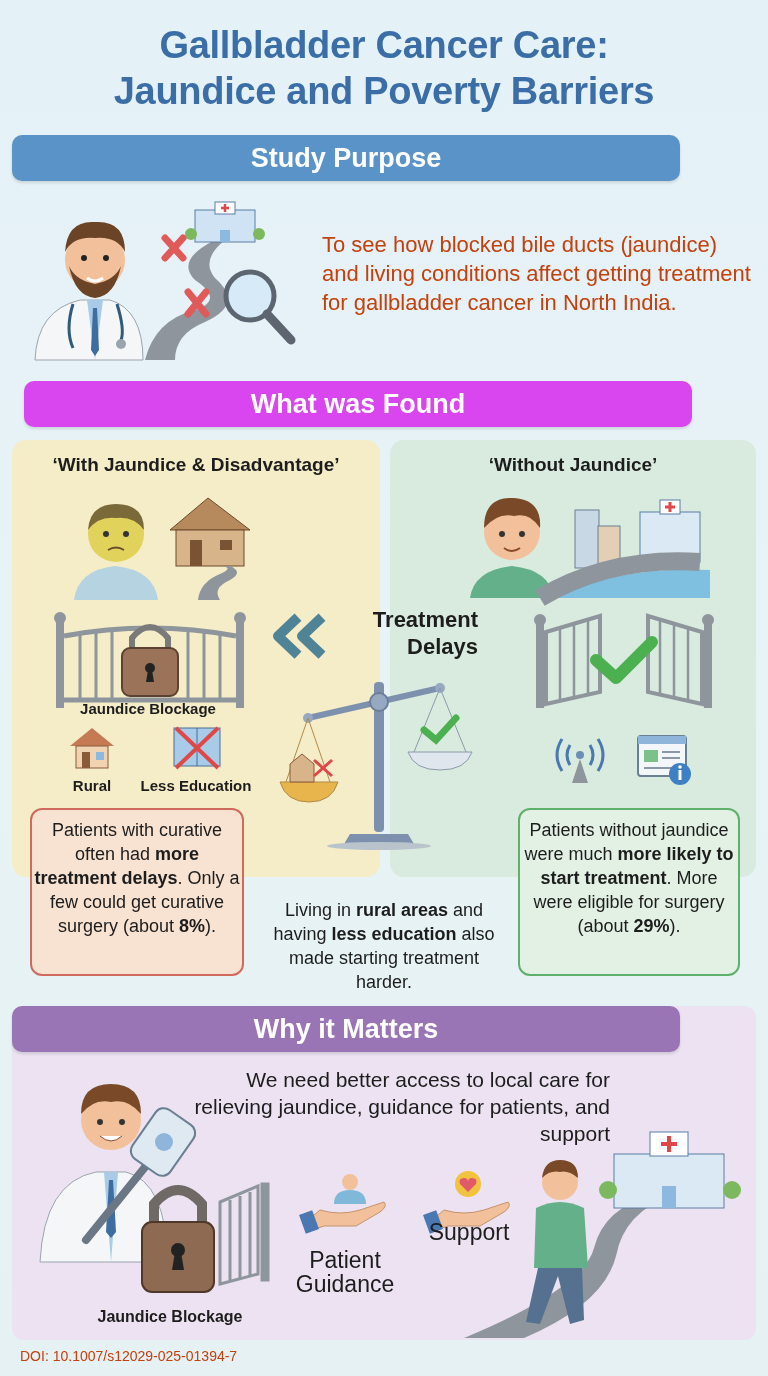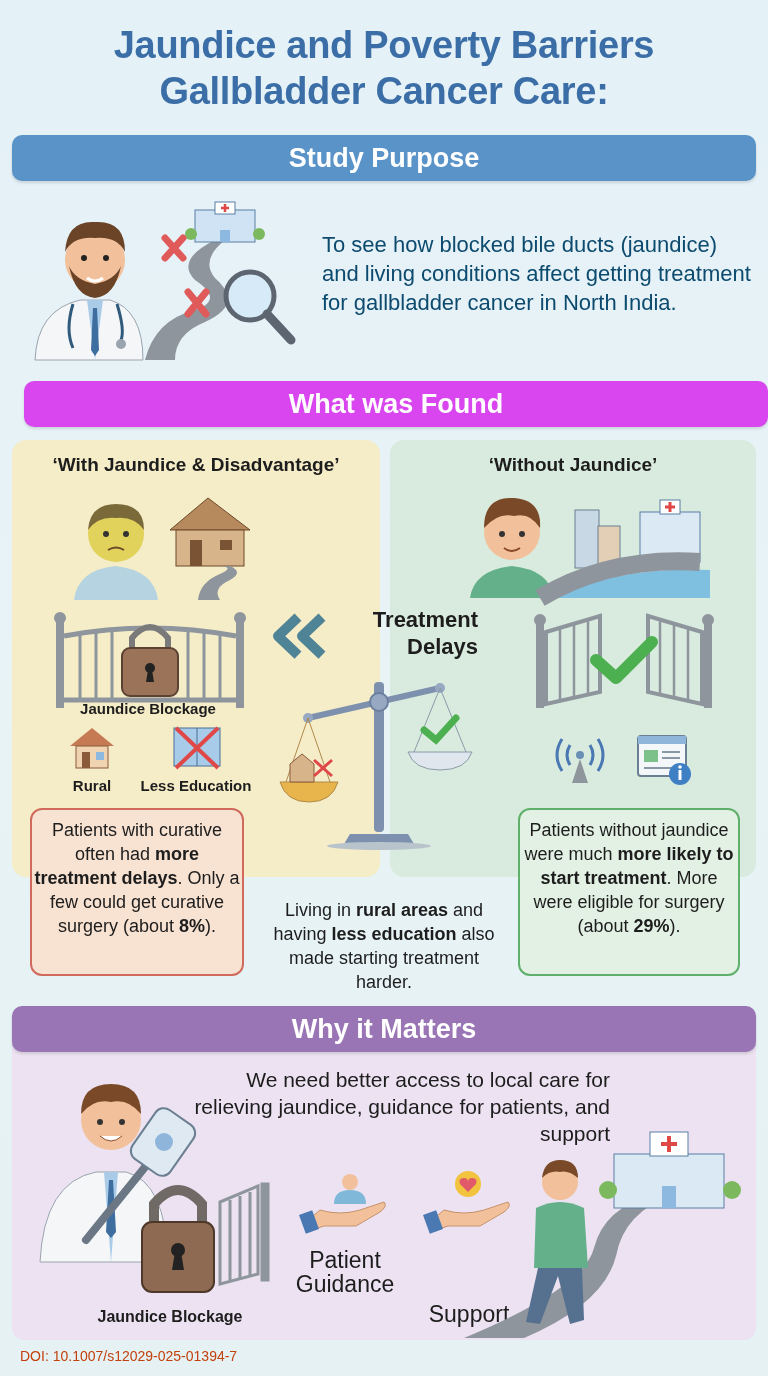--- a/index.html
+++ b/index.html
@@ -8,33 +8,33 @@
     background: linear-gradient(180deg, #e4f1f7 0%, #e8f3f6 50%, #e6f1f4 100%);
     font-family: "Liberation Sans", sans-serif;
     color: #1d1d1d; position: relative;
   }
   .title {
     position: absolute; left: 0; top: 22px; width: 768px; text-align: center;
     color: #3b6ea6; font-weight: bold; font-size: 38px; line-height: 46px;
     letter-spacing: -0.3px;
   }
   .band {
-    position: absolute; left: 12px; width: 744px; height: 46px; border-radius: 10px;
+    position: absolute; left: 12px; width: 668px; height: 46px; border-radius: 10px;
     color: #fff; font-weight: bold; font-size: 27px; text-align: center; line-height: 46px;
     box-shadow: 0 2px 3px rgba(0,0,0,0.12);
   }
   .band.blue { top: 135px; background: #5a93c8; }
   .band.green { top: 381px; background: #d946ef; margin-left: 12px; }
   .band.purple { top: 1006px; background: #9a75b5; }
 
   
   .purpose-art { position: absolute; left: 25px; top: 200px; width: 280px; height: 165px; }
   .purpose-text {
     position: absolute; left: 322px; top: 230px; width: 430px;
-    font-size: 22px; line-height: 29px; color: #0c4a6e;
+    font-size: 22px; line-height: 29px; color: #c2410c;
   }
 
   
   .panel { position: absolute; top: 440px; height: 437px; border-radius: 14px; }
   .panel.left { left: 12px; width: 368px; background: #f5ecc8; }
   .panel.right { left: 390px; width: 366px; background: #d9ebde; }
   .panel-title {
     position: absolute; top: 14px; left: 0; width: 100%; text-align: center;
     font-weight: bold; font-size: 19px;
   }
@@ -64,22 +64,22 @@
     font-size: 21px; line-height: 27px;
   }
   .why-label { position: absolute; font-size: 23px; line-height: 24px; text-align: center; }
   .doi { position: absolute; left: 20px; top: 1348px; font-size: 14px; color: #c2410c; }
   svg { position: absolute; overflow: visible; }
 </style>
 </head>
 <body>
 
 <div class="title">
+  <div>Gallbladder Cancer Care:</div>
   <div>Jaundice and Poverty Barriers</div>
-  <div>Gallbladder Cancer Care:</div>
 </div>
 
 <div class="band blue">Study Purpose</div>
 
 <svg class="purpose-art" width="280" height="165" viewBox="0 0 280 165" style="left:25px;top:200px;">
 
   <g>
     <path d="M10 160 Q12 110 55 100 L85 100 Q118 110 118 160 Z" fill="#f4f6f8" stroke="#9aa4ae"></path>
     <path d="M62 100 L70 160 L78 100 Z" fill="#a9cbe8"></path>
     <path d="M68 108 L72 108 L74 150 L70 156 L66 150 Z" fill="#3d6e9f"></path>
@@ -305,21 +305,21 @@
   <div>Patient</div>
   <div>Guidance</div>
 </div>
 
 <svg width="90" height="66" style="left:424px;top:1170px;">
   <circle cx="44" cy="14" r="13" fill="#f2c33e"></circle>
   <path d="M44 22 L36 14 Q34 8 40 8 Q44 8 44 12 Q44 8 48 8 Q54 8 52 14 Z" fill="#e05a6a"></path>
   <path d="M8 50 L20 40 Q40 46 60 40 L84 32 Q88 36 80 42 L56 56 H24 L12 60 Z" fill="#f2c19c" stroke="#c6926c"></path>
   <rect x="2" y="42" width="14" height="20" transform="rotate(-20 9 52)" fill="#4a78b2"></rect>
 </svg>
-<div class="why-label" style="left:414px;top:1302px;width:110px;">Support</div>
+<div class="why-label" style="left:414px;top:1220px;width:110px;">Support</div>
 
 <svg width="290" height="230" style="left:464px;top:1108px;">
   <path d="M0 230 Q120 180 130 140 Q140 100 190 86 L210 86 Q160 104 152 148 Q140 196 60 230 Z" fill="#8e959c"></path>
   <g>
     <rect x="150" y="46" width="110" height="54" fill="#dbe9f5" stroke="#5a7ea3"></rect>
     <rect x="186" y="24" width="38" height="24" fill="#fff" stroke="#5a7ea3"></rect>
     <path d="M205 28 V44 M197 36 H213" stroke="#e04848" stroke-width="4"></path>
     <rect x="198" y="78" width="14" height="22" fill="#8db9e0"></rect>
     <circle cx="144" cy="82" r="9" fill="#7cb95e"></circle>
       <circle cx="268" cy="82" r="9" fill="#7cb95e"></circle>

